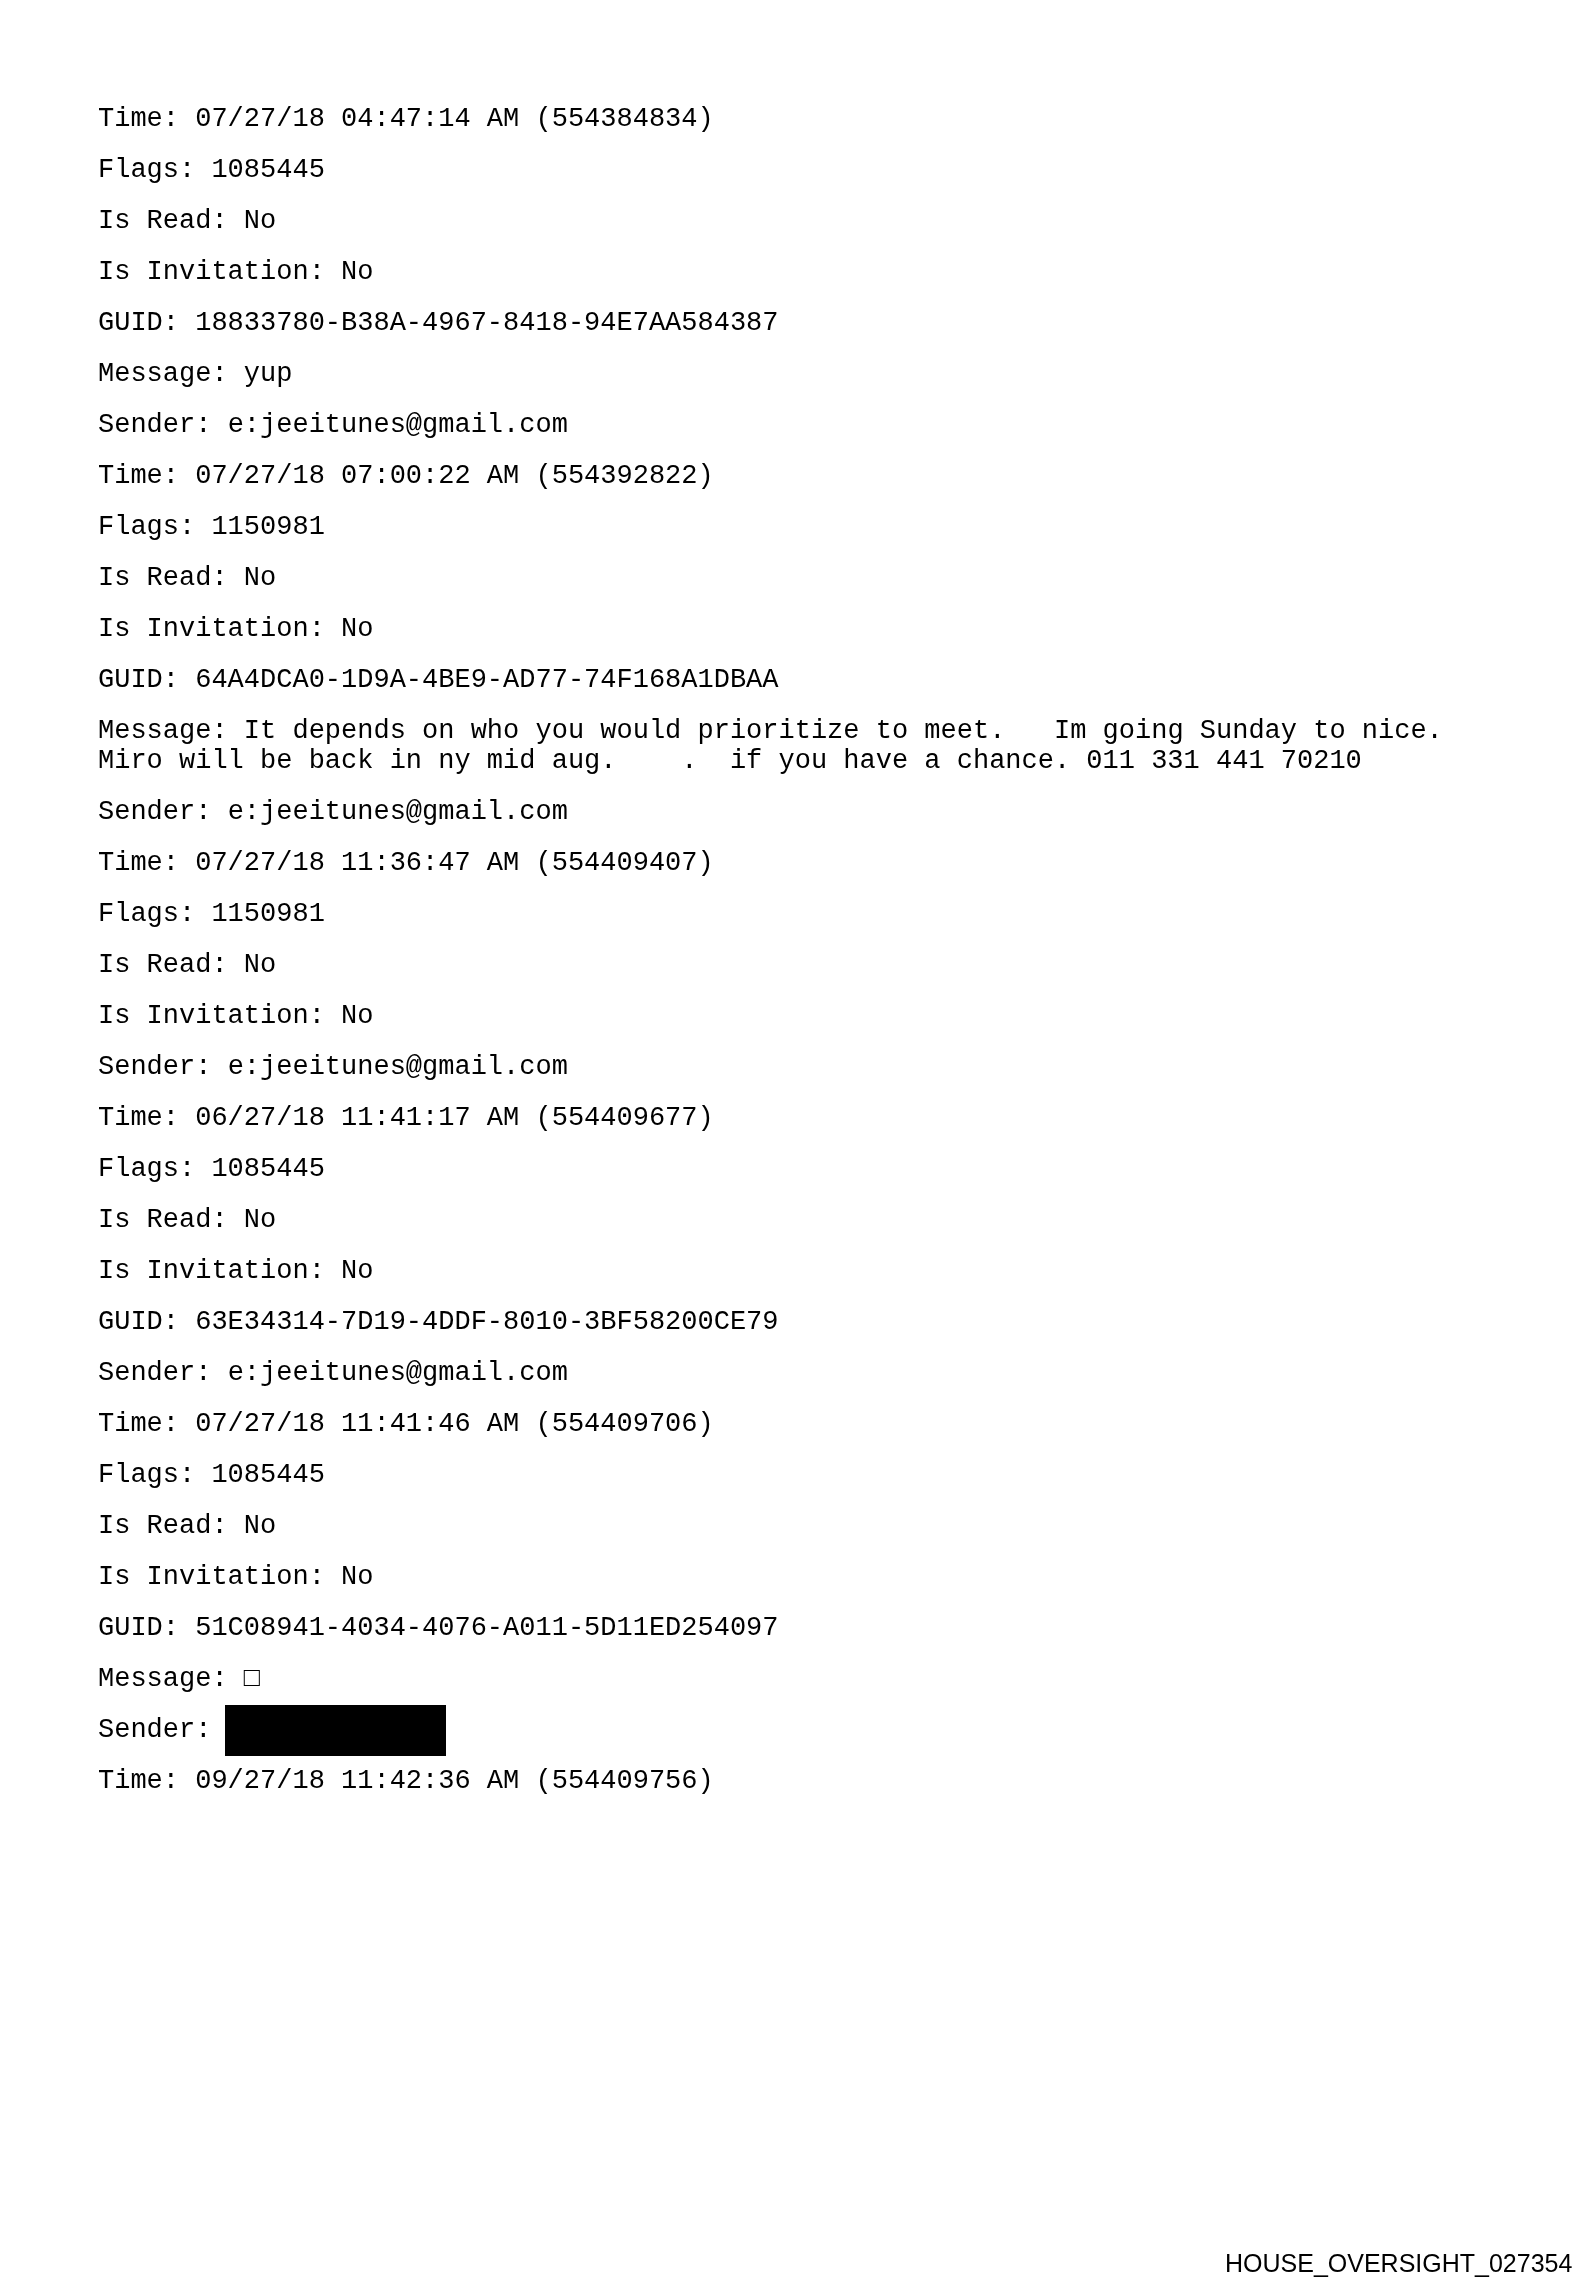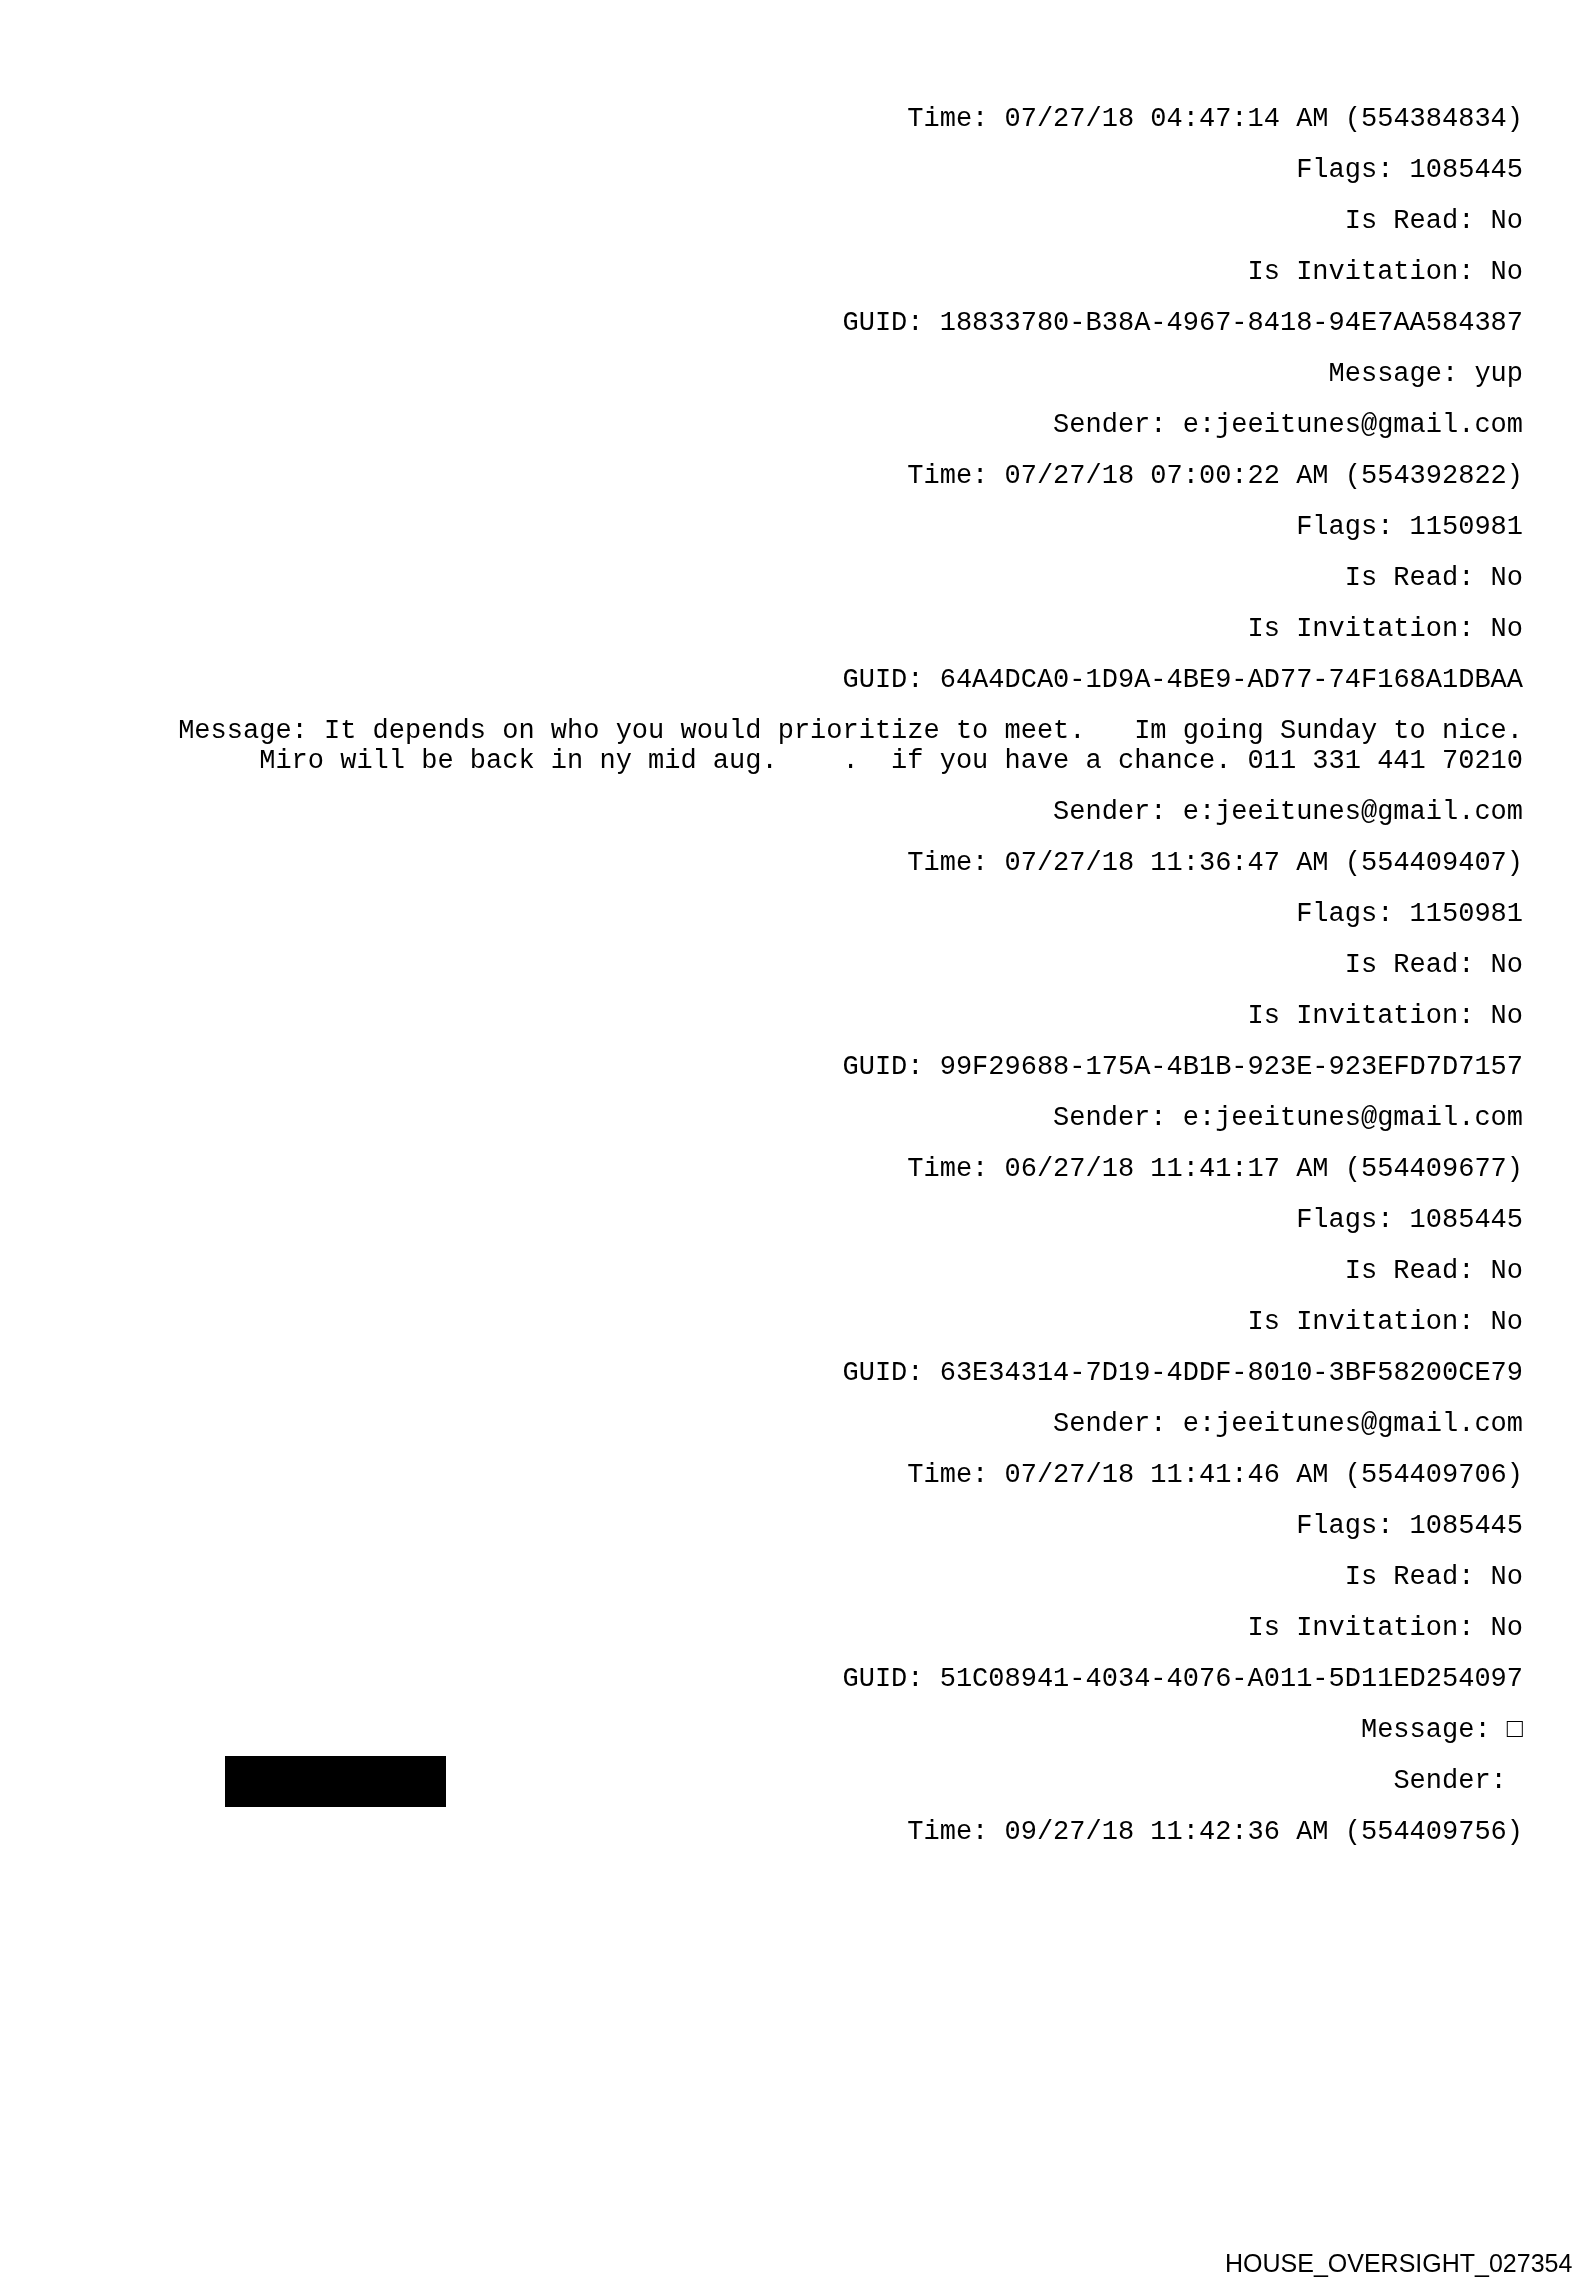--- a/index.html
+++ b/index.html
@@ -22,21 +22,20 @@
     width: 1425px;
     font-size: 27px;
     line-height: 30px;
   }
   .record {
     margin: 0 0 20.5px 0;
   }
   .line {
     white-space: pre-wrap;
     margin: 0 0 21px 0;
-    text-align: right;
   }
   .lbl::after {
     content: " ";
   }
   .sender-redacted-line {
     position: relative;
   }
   .redaction {
     position: absolute;
     left: 127px;
@@ -79,21 +78,20 @@
     <div class="line"><span class="lbl">Message:</span><span class="val">It depends on who you would prioritize to meet.   Im going Sunday to nice.
 Miro will be back in ny mid aug.    .  if you have a chance. 011 331 441 70210</span></div>
   </div>
 
   <div class="record">
     <div class="line"><span class="lbl">Sender:</span><span class="val">e:jeeitunes@gmail.com</span></div>
     <div class="line"><span class="lbl">Time:</span><span class="val">07/27/18 11:36:47 AM (554409407)</span></div>
     <div class="line"><span class="lbl">Flags:</span><span class="val">1150981</span></div>
     <div class="line"><span class="lbl">Is Read:</span><span class="val">No</span></div>
     <div class="line"><span class="lbl">Is Invitation:</span><span class="val">No</span></div>
-    <div class="line"><span class="lbl">GUID:</span><span class="val">99F29688-175A-4B1B-923E-923EFD7D7157</span></div>
   </div>
 
   <div class="record">
     <div class="line"><span class="lbl">Sender:</span><span class="val">e:jeeitunes@gmail.com</span></div>
     <div class="line"><span class="lbl">Time:</span><span class="val">06/27/18 11:41:17 AM (554409677)</span></div>
     <div class="line"><span class="lbl">Flags:</span><span class="val">1085445</span></div>
     <div class="line"><span class="lbl">Is Read:</span><span class="val">No</span></div>
     <div class="line"><span class="lbl">Is Invitation:</span><span class="val">No</span></div>
     <div class="line"><span class="lbl">GUID:</span><span class="val">63E34314-7D19-4DDF-8010-3BF58200CE79</span></div>
   </div>

